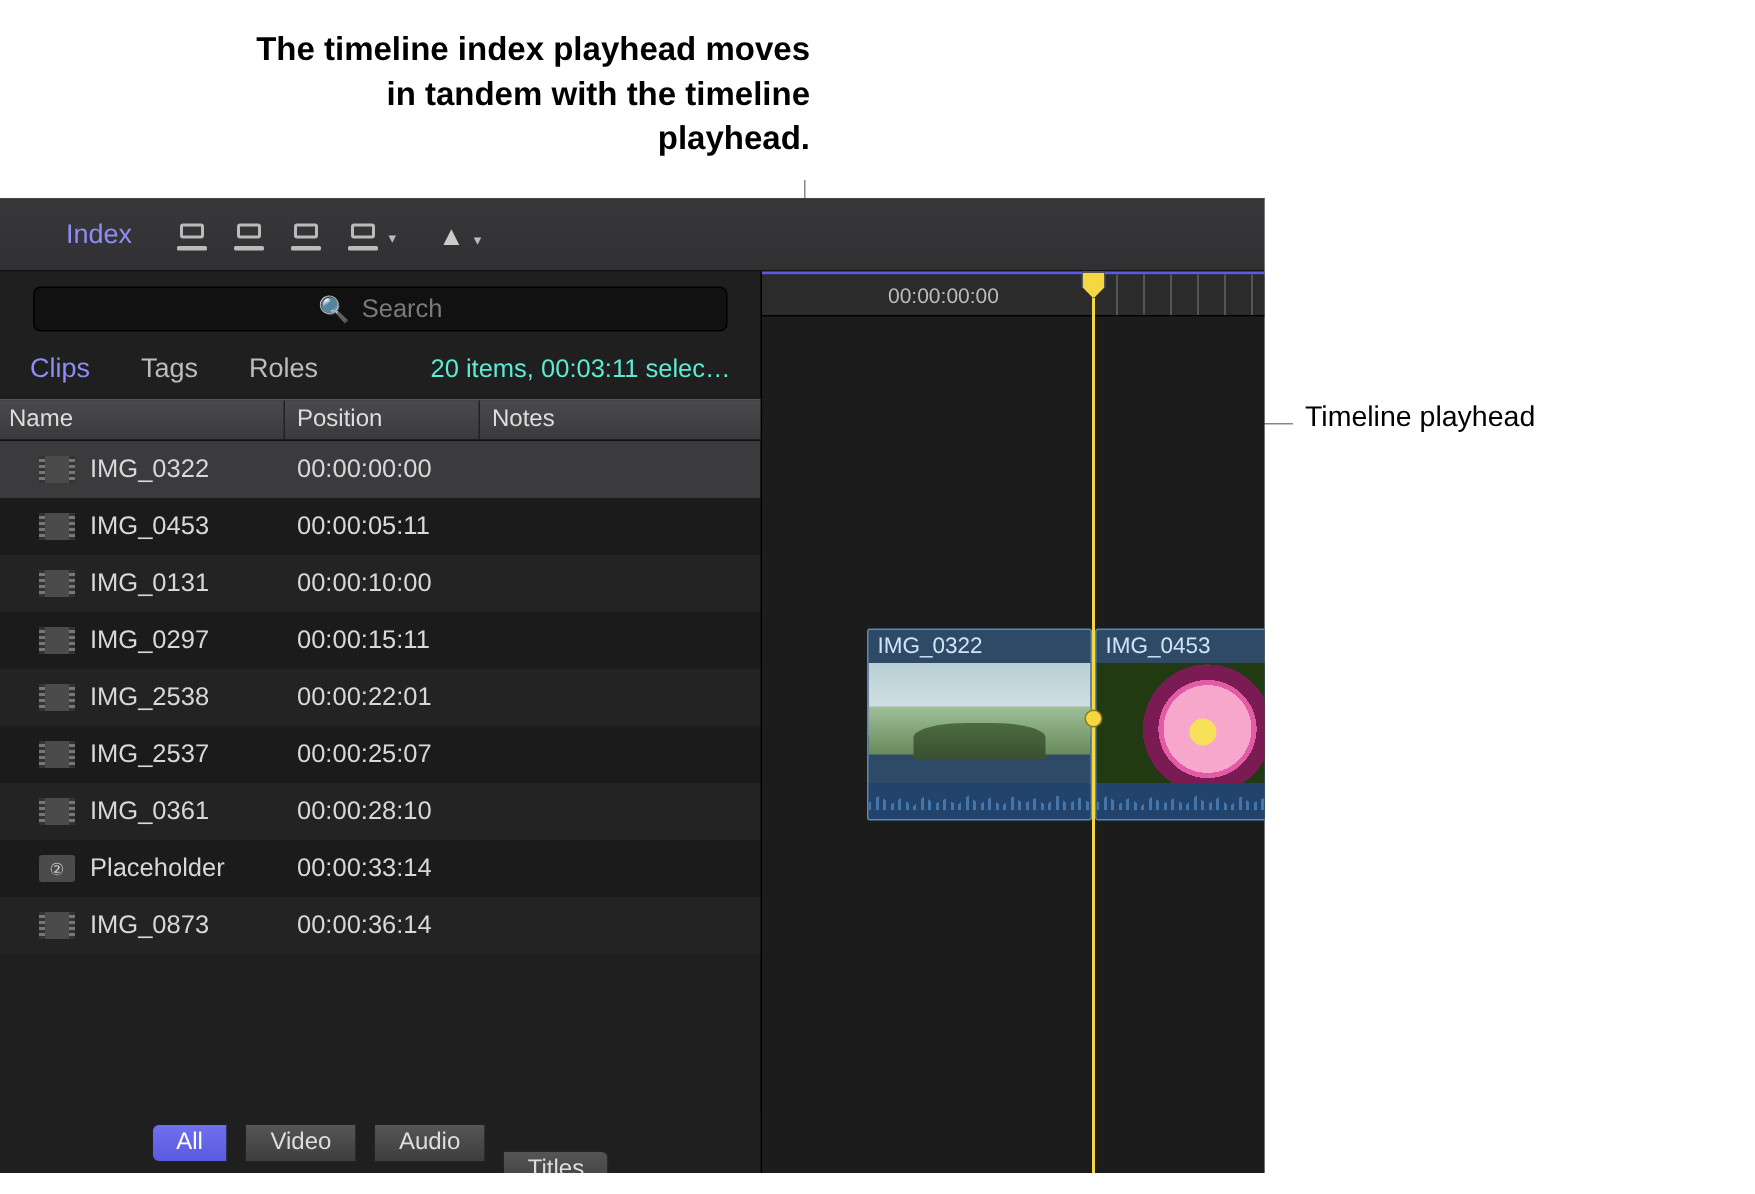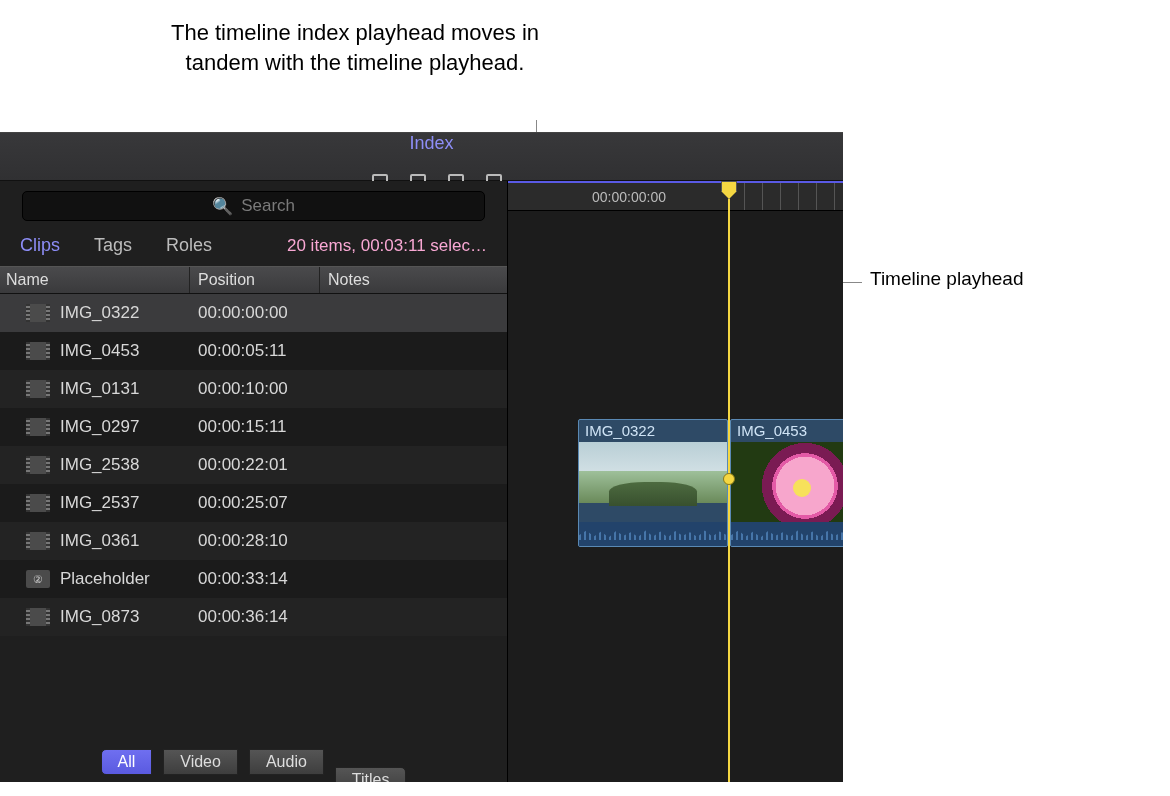--- a/index.html
+++ b/index.html
@@ -6,21 +6,21 @@
   body {
     font-family: -apple-system, "Helvetica Neue", Arial, sans-serif;
     background: #fff;
     width: 1170px; height: 796px;
     position: relative;
     color: #ccc;
   }
   .callout-top {
     position: absolute;
     top: 18px; left: 170px; width: 370px;
-    font-size: 22px; color: #000; text-align: center; line-height: 1.35;
+    font-size: 22px; color: #000; text-align: right; line-height: 1.35; font-weight: bold;
   }
   .callout-right {
     position: absolute;
     top: 268px; left: 870px;
     font-size: 19px; color: #000;
   }
   .app-window {
     position: absolute;
     top: 132px; left: 0;
     width: 843px; height: 650px;
@@ -29,21 +29,20 @@
     overflow: hidden;
   }
   
   .toolbar {
     height: 48px;
     display: flex; align-items: center;
     background: linear-gradient(#38383a,#303032);
     border-bottom: 1px solid #111;
     gap: 18px;
     padding: 0 24px 0 44px;
-    flex-direction: column;
   }
   .toolbar .index-btn {
     color: #8d8df6; font-size: 18px; cursor: pointer;
   }
   .tool-icons { display: flex; gap: 14px; align-items: center; margin-left: 10px;}
   .tool-icon { width: 24px; height: 20px; position: relative; cursor: pointer;}
   .tool-icon .bar { position:absolute; bottom:0; left:2px; right:2px; height:3px; background:#bbb; border-radius:1px;}
   .tool-icon .box { position:absolute; top:2px; left:4px; width:16px; height:10px; border:2px solid #bbb; border-radius:2px;}
   .tool-icon span.chev { position:absolute; right:-10px; top:6px; font-size:10px; color:#bbb;}
   .tool-arrow { width:20px; height:20px; font-size:18px; color:#ccc; position:relative; cursor:pointer; margin-left:20px;}
@@ -60,21 +59,21 @@
     width:100%; height:30px; background:#111; border:1px solid #000;
     border-radius:5px; display:flex; align-items:center; justify-content:center;
     color:#7a7a7a; font-size:17px; gap:8px;
   }
   .tab-row {
     display:flex; align-items:center; padding:8px 20px 10px 20px;
     font-size:18px; gap:34px;
   }
   .tab-row .tab { color:#bcbcbc; cursor:pointer;}
   .tab-row .tab.active { color:#8d8df6;}
-  .tab-row .summary { margin-left:auto; color:#f9a8d4; font-size:17px; max-width:210px; white-space:nowrap; overflow:hidden; text-overflow:ellipsis;text-align:right;}
+  .tab-row .summary { margin-left:auto; color:#5eead4; font-size:17px; max-width:210px; white-space:nowrap; overflow:hidden; text-overflow:ellipsis;text-align:right;}
   .col-head {
     display:flex; height:28px; background:linear-gradient(#4a4a4c,#3a3a3c);
     border-top:1px solid #555; border-bottom:1px solid #111;
     font-size:16px; color:#ddd;
   }
   .col-head .c1{flex:0 0 190px; padding-left:6px; display:flex; align-items:center; border-right:1px solid #222;}
   .col-head .c2{flex:0 0 130px; padding-left:8px; display:flex; align-items:center; border-right:1px solid #222;}
   .col-head .c3{flex:1; padding-left:8px; display:flex; align-items:center;}
   .rows { flex:1; overflow:hidden; }
   .row { display:flex; height:38px; align-items:center; font-size:17px; color:#d8d8d8;}

